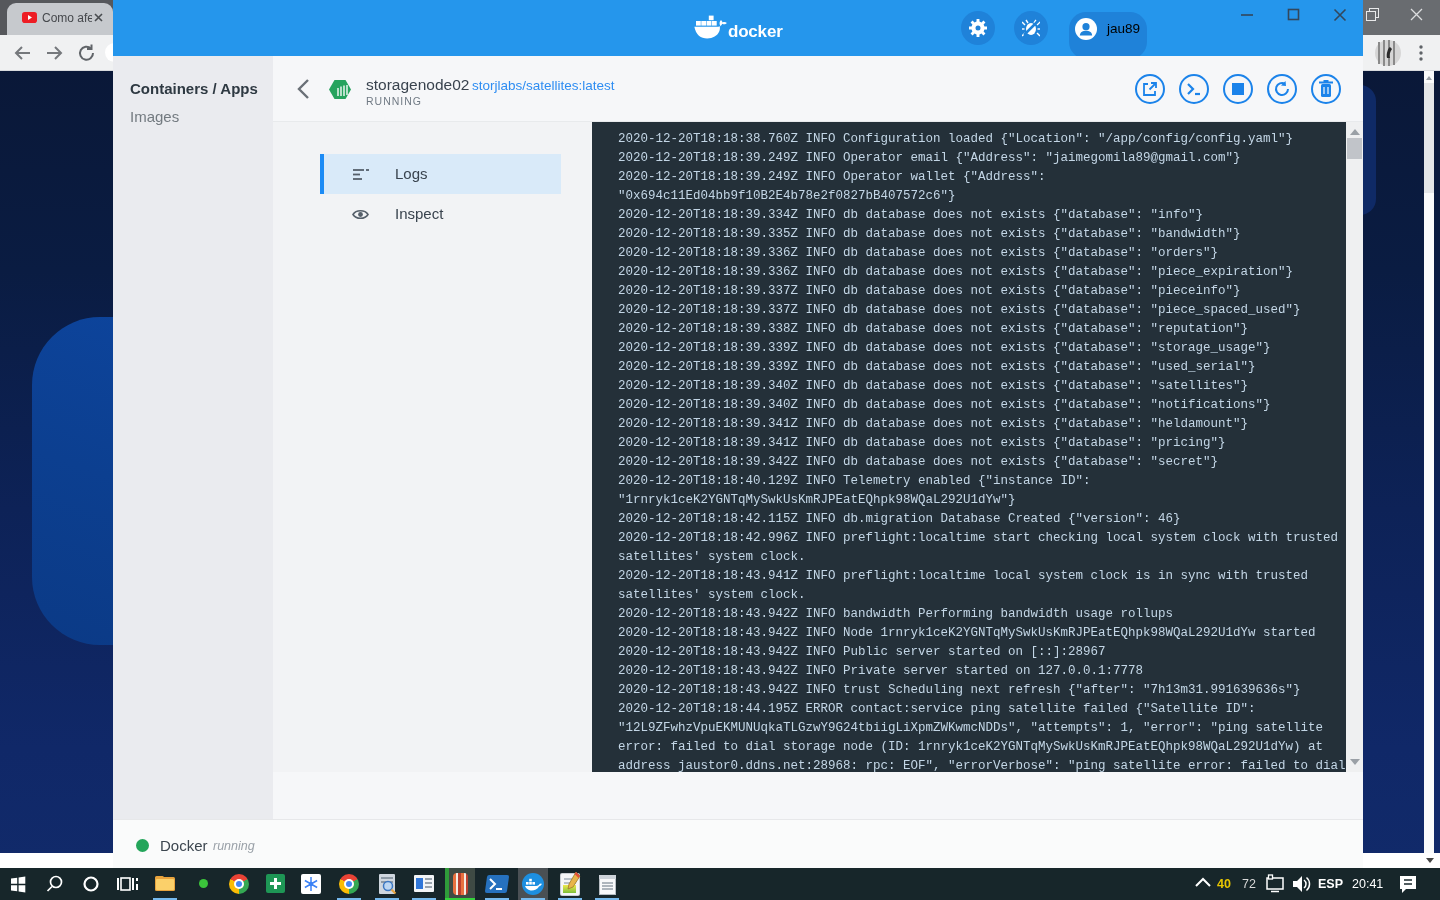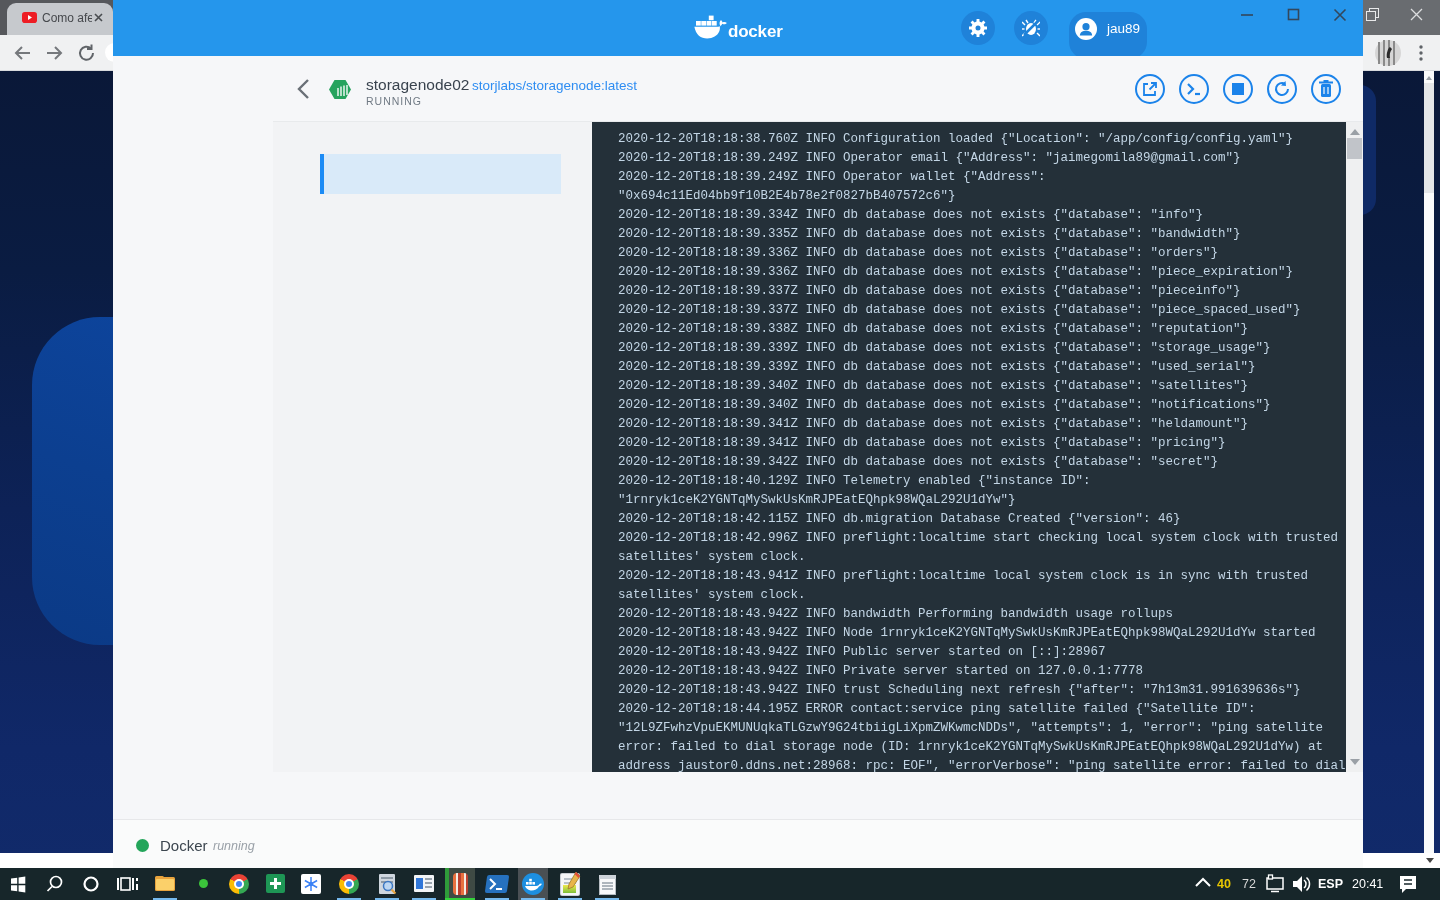--- a/index.html
+++ b/index.html
@@ -30,21 +30,21 @@
 
   
   #taskbar { left:0; top:868px; width:1440px; height:32px; background:#17262a; }
   .tbi { position:absolute; top:0; width:30px; height:32px; }
   .ul { position:absolute; bottom:0; left:3px; width:24px; height:2px; background:#76b9ed; }
 
   
   #dock { left:113px; top:0; width:1250px; height:868px; background:#f6f7f9; }
   #titlebar { left:0; top:0; width:1250px; height:56px; background:#2596ec; }
   .circ { position:absolute; top:11px; width:34px; height:34px; border-radius:50%; background:#1f82d9; }
-  #userpill { position:absolute; left:956px; top:12px; width:78px; height:47px; border-radius:17px; background:#1f82d9; color:#ffffff; }
+  #userpill { position:absolute; left:956px; top:12px; width:78px; height:47px; border-radius:17px; background:#1f82d9; color:#000000; }
   #userpill .uname { position:absolute; left:38px; top:9px; font-size:13.5px; }
   .wbtn { position:absolute; top:8px; width:14px; height:14px; }
 
   #sidebar { left:0; top:56px; width:160px; height:763px; background:#eaebef; }
   #sidebar .h1 { position:absolute; left:17px; top:24px; font-size:15px; font-weight:bold; color:#2e3942; }
   #sidebar .h2 { position:absolute; left:17px; top:52px; font-size:15px; color:#737a80; }
 
   #dheader { left:160px; top:56px; width:1090px; height:66px; background:#f6f7f9; border-bottom:1px solid #e8eaec; }
   #ctitle { position:absolute; left:93px; top:20px; font-size:15.5px; color:#39434e; }
   #clink  { position:absolute; left:199px; top:22px; font-size:13.5px; color:#2e8df2; }
@@ -195,36 +195,40 @@
         <line x1="0" y1="7" x2="12" y2="7" stroke="#33475c" stroke-width="1.6"></line>
       </svg>
     <svg class="wbtn" style="left:1174px" width="14" height="14" viewBox="0 0 14 14">
         <rect x="1.5" y="1.5" width="10" height="10" fill="none" stroke="#33475c" stroke-width="1.6"></rect>
       </svg>
     <svg class="wbtn" style="left:1220px" width="14" height="14" viewBox="0 0 14 14">
         <path d="M1.5 1.5 L12.5 12.5 M12.5 1.5 L1.5 12.5" stroke="#33475c" stroke-width="1.6"></path>
       </svg>
   </div>
 
+  <div class="abs" id="sidebar">
+    <div class="h1">Containers / Apps</div>
+    <div class="h2">Images</div>
+  </div>
 
   <div class="abs" id="dheader">
     <svg class="abs" style="left:24px;top:23px" width="13" height="20" viewBox="0 0 13 20">
       <path d="M11 1 L2 10 L11 19" stroke="#6a7077" stroke-width="2.4" fill="none"></path>
     </svg>
     <svg class="abs" style="left:56px;top:24px" width="22" height="19" viewBox="0 0 22 19">
       <path d="M0 9.5 L5.5 0 L16.5 0 L22 9.5 L16.5 19 L5.5 19 Z" fill="#27a35e"></path>
       <g stroke="#dff0e6" stroke-width="1.6">
         <line x1="9" y1="8" x2="9" y2="16"></line>
         <line x1="12" y1="6.5" x2="12" y2="16"></line>
         <line x1="15" y1="5.5" x2="15" y2="16"></line>
         <line x1="18" y1="5" x2="18" y2="15"></line>
       </g>
     </svg>
     <div id="ctitle">storagenode02</div>
-    <div id="clink">storjlabs/storagenode:latest</div>
+    <div id="clink">storjlabs/satellites:latest</div>
     <div id="cstate">RUNNING</div>
 
     <div class="actbtn" style="left:862px;top:18px"></div>
     <svg class="abs" style="left:869px;top:25px" width="16" height="16" viewBox="0 0 16 16">
       <path d="M6 3 H2 V14 H13 V10" fill="none" stroke="#1b83ea" stroke-width="1.8"></path>
       <path d="M9 2 H14 V7 M14 2 L7.5 8.5" fill="none" stroke="#1b83ea" stroke-width="1.8"></path>
     </svg>
     <div class="actbtn" style="left:906px;top:18px"></div>
     <svg class="abs" style="left:913px;top:25px" width="16" height="16" viewBox="0 0 16 16">
       <path d="M2 3 L7 8 L2 13" fill="none" stroke="#1b83ea" stroke-width="2.2"></path>
@@ -246,20 +250,38 @@
           <line x1="5" y1="7" x2="5" y2="14"></line>
           <line x1="9" y1="7" x2="9" y2="14"></line>
         </g>
     </svg>
   </div>
 
   <div class="abs" id="tabspanel">
     <div id="tabsel">
         <div class="bar"></div>
       </div>
+    <div class="tabrow" style="top:32px">
+      <svg class="tabico" viewBox="0 0 17 17">
+        <g stroke="#555f6a" stroke-width="1.8">
+          <line x1="1" y1="4" x2="12" y2="4"></line>
+            <line x1="14" y1="4" x2="17" y2="4"></line>
+          <line x1="1" y1="8.5" x2="8" y2="8.5"></line>
+          <line x1="1" y1="13" x2="10" y2="13"></line>
+        </g>
+      </svg>
+      <div class="tabtxt">Logs</div>
+    </div>
+    <div class="tabrow" style="top:72px">
+      <svg class="tabico" viewBox="0 0 17 17">
+        <path d="M1 8.5 C4 3.5 13 3.5 16 8.5 C13 13.5 4 13.5 1 8.5 Z" fill="none" stroke="#555f6a" stroke-width="1.6"></path>
+        <circle cx="8.5" cy="8.5" r="2.4" fill="#555f6a"></circle>
+      </svg>
+      <div class="tabtxt">Inspect</div>
+    </div>
   </div>
 
   <div class="abs" id="logpanel">
 <pre>2020-12-20T18:18:38.760Z INFO Configuration loaded {"Location": "/app/config/config.yaml"}
 2020-12-20T18:18:39.249Z INFO Operator email {"Address": "jaimegomila89@gmail.com"}
 2020-12-20T18:18:39.249Z INFO Operator wallet {"Address":
 "0x694c11Ed04bb9f10B2E4b78e2f0827bB407572c6"}
 2020-12-20T18:18:39.334Z INFO db database does not exists {"database": "info"}
 2020-12-20T18:18:39.335Z INFO db database does not exists {"database": "bandwidth"}
 2020-12-20T18:18:39.336Z INFO db database does not exists {"database": "orders"}

